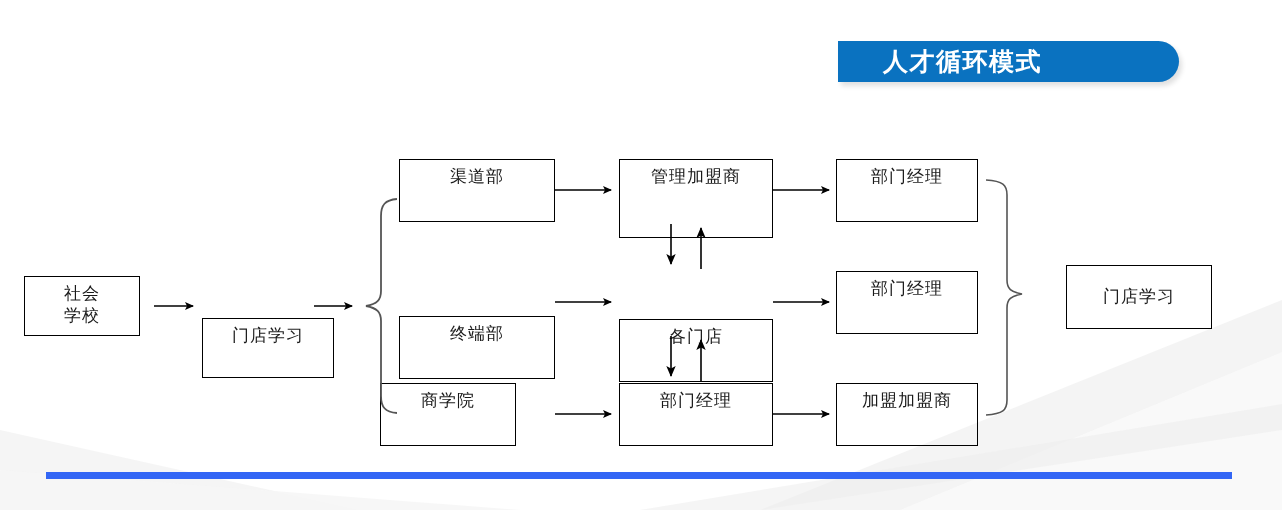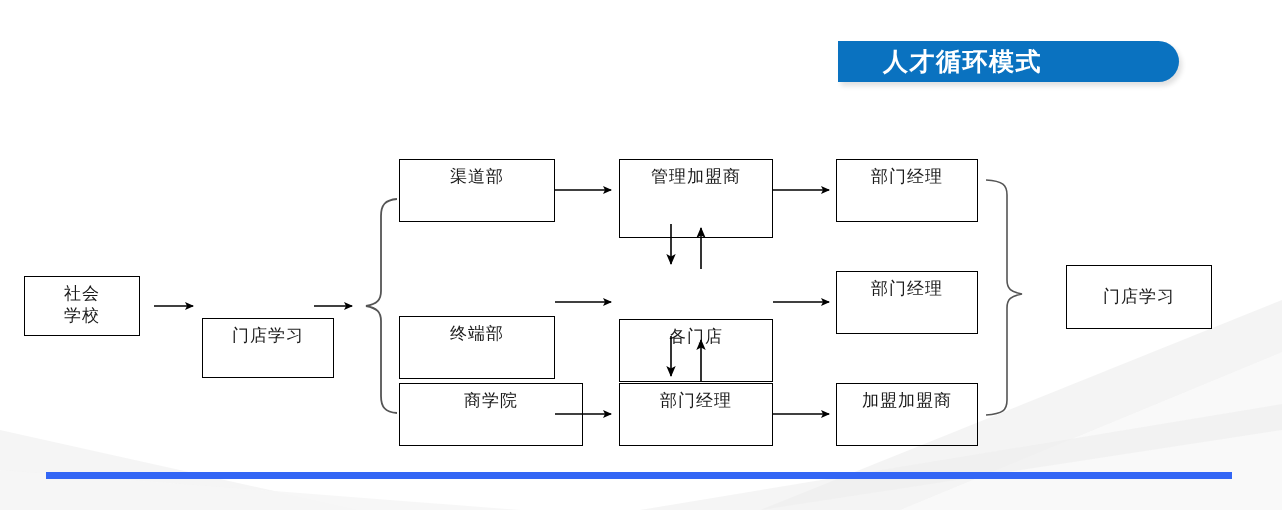--- a/index.html
+++ b/index.html
@@ -113,21 +113,21 @@
 
   <div class="fbox" style="left:24px; top:276px; width:116px; height:60px;">社会
 学校</div>
 
   <div class="fbox" style="left:202px; top:276px; width:132px; height:60px;margin-top:42px;">门店学习</div>
 
   <div class="fbox" style="left:399px; top:159px; width:156px; height:63px;">渠道部</div>
 
   <div class="fbox" style="left:399px; top:271px; width:156px; height:63px;margin-top:45px;">终端部</div>
 
-  <div class="fbox" style="left:399px; top:383px; width:184px; height:63px;">商学院</div>
+  <div class="fbox" style="left:380px; top:383px; width:136px; height:63px;">商学院</div>
 
   <div class="fbox" style="left:619px; top:159px; width:154px; height:79px;">管理加盟商</div>
 
   <div class="fbox" style="left:619px; top:271px; width:154px; height:63px;margin-top:48px;">各门店</div>
 
   <div class="fbox" style="left:619px; top:383px; width:154px; height:63px;">部门经理</div>
 
   <div class="fbox" style="left:836px; top:159px; width:142px; height:63px;">部门经理</div>
 
   <div class="fbox" style="left:836px; top:271px; width:142px; height:63px;">部门经理</div>

